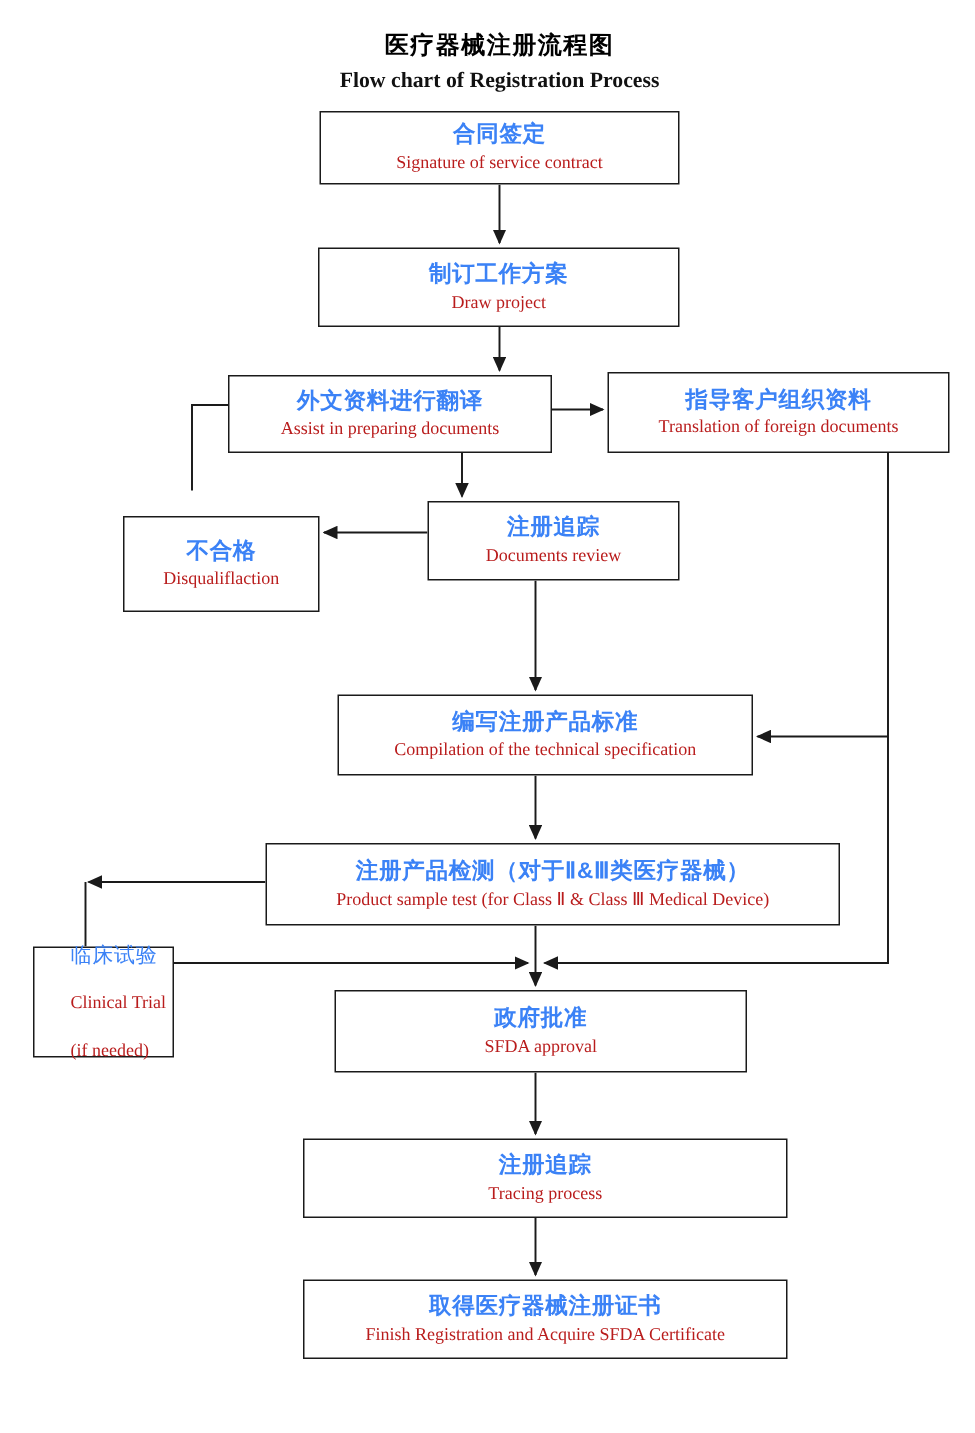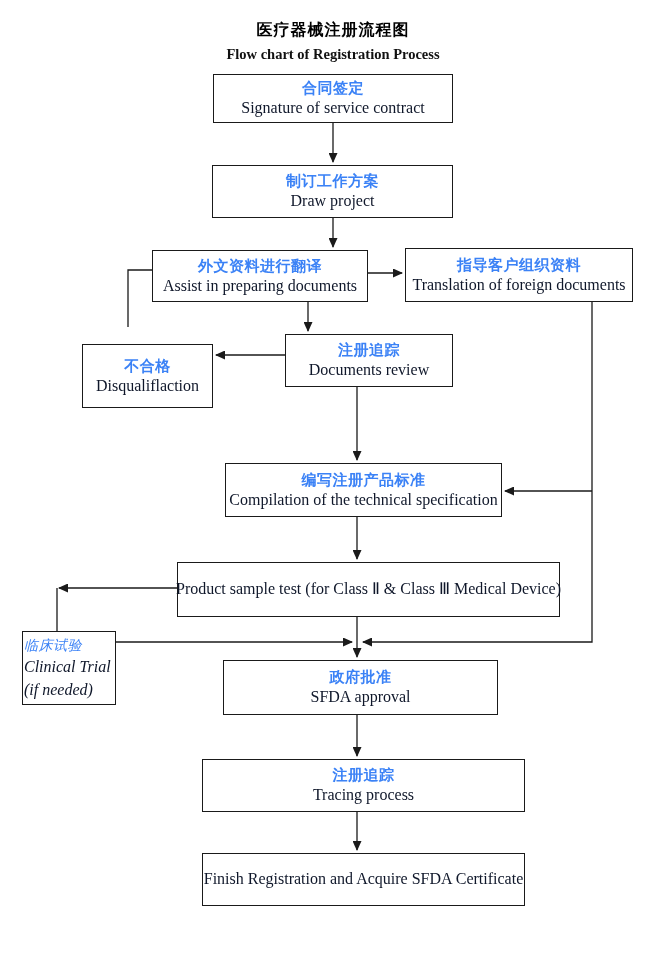--- a/index.html
+++ b/index.html
@@ -12,22 +12,22 @@
   .titles { position:absolute; left:8px; top:20px; width:650px; text-align:center; }
   .title-cn { font-size:16px; font-weight:bold; color:#000; letter-spacing:1px; }
   .title-en { font-size:14.5px; font-weight:bold; color:#111;
               font-family:"Liberation Serif", serif; margin-top:5px; }
   .node {
     position:absolute; box-sizing:border-box; border:1px solid #1a1a1a;
     background:#ffffff; display:flex; flex-direction:column;
     align-items:center; justify-content:center; text-align:center; gap:3px;
   }
   .node .cn { font-size:15px; font-weight:bold; color:#3b82f6; letter-spacing:0.5px; line-height:1.15; }
-  .node .en { font-size:16px; color:#0f172a; font-family:"Liberation Serif", serif; line-height:1.15; white-space:nowrap; }
-  .node.left-align { align-items:flex-start; text-align:left; padding-left:1px; gap:5px;font-style:italic; }
+  .node .en { font-size:12px; color:#b91c1c; font-family:"Liberation Serif", serif; line-height:1.15; white-space:nowrap; }
+  .node.left-align { align-items:flex-start; text-align:left; padding-left:24px; gap:18px; }
   .node.left-align .cn { font-weight:normal; font-size:14px; }
 </style>
 </head>
 <body>
 
 <div class="page">
 
   <svg class="edges" width="650" height="955" viewBox="0 0 650 955" xmlns="http://www.w3.org/2000/svg">
     <defs>
       <marker id="ah" markerUnits="userSpaceOnUse" markerWidth="10" markerHeight="9" refX="9" refY="4.5" orient="auto">
@@ -101,36 +101,38 @@
     <div class="cn">注册追踪</div>
     <div class="en">Documents review</div>
   </div>
 
   <div class="node" style="left:225px; top:463px; width:277px; height:54px">
     <div class="cn">编写注册产品标准</div>
     <div class="en">Compilation of the technical specification</div>
   </div>
 
   <div class="node" style="left:177px; top:562px; width:383px; height:55px">
+    <div class="cn">注册产品检测（对于Ⅱ&amp;Ⅲ类医疗器械）</div>
     <div class="en">Product sample test (for Class Ⅱ &amp; Class Ⅲ Medical Device)</div>
   </div>
 
   <div class="node left-align" style="left:22px; top:631px; width:94px; height:74px">
     <div class="cn">临床试验</div>
     <div class="en">Clinical Trial</div>
     <div class="en">(if needed)</div>
   </div>
 
   <div class="node" style="left:223px; top:660px; width:275px; height:55px">
     <div class="cn">政府批准</div>
     <div class="en">SFDA approval</div>
   </div>
 
   <div class="node" style="left:202px; top:759px; width:323px; height:53px">
     <div class="cn">注册追踪</div>
     <div class="en">Tracing process</div>
   </div>
 
   <div class="node" style="left:202px; top:853px; width:323px; height:53px">
+    <div class="cn">取得医疗器械注册证书</div>
     <div class="en">Finish Registration and Acquire SFDA Certificate</div>
   </div>
 
 </div>
 
 </body></html>

